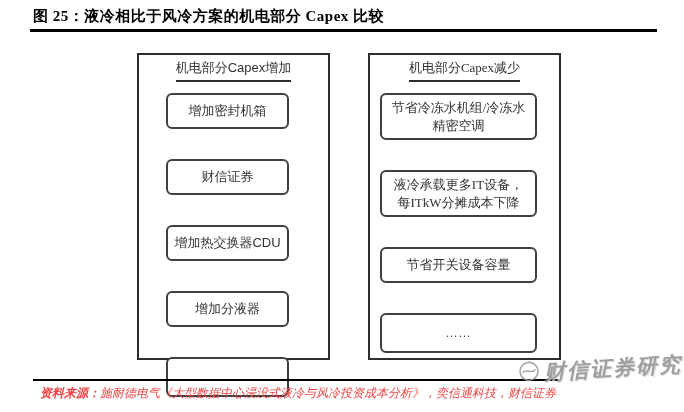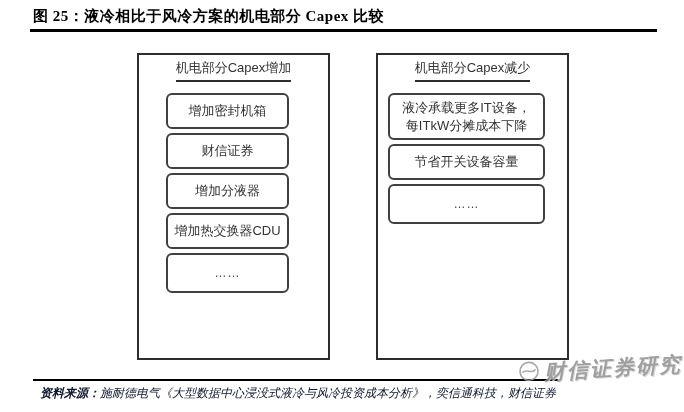--- a/index.html
+++ b/index.html
@@ -36,37 +36,37 @@
     top: 53px;
     width: 193px;
     height: 307px;
     border: 2px solid #2d2d2d;
     background: #ffffff;
     display: flex;
     flex-direction: column;
     align-items: center;
   }
   .outer-box.left  { left: 137px; }
-  .outer-box.right { left: 376px; }
+  .outer-box.right { left: 368px; font-family: Liberation Serif, serif; }
   .box-header {
     height: 27px;
     border-bottom: 2px solid #2d2d2d;
     display: flex;
     align-items: center;
     justify-content: center;
     font-size: 13px;
     color: #333333;
     flex: 0 0 auto;
   }
   .box-body {
     flex: 1 1 auto;
     padding: 11px 22px 10px 10px;
     display: flex;
     flex-direction: column;
-    gap: 4px;
+    gap: 30px;
     align-items: stretch;
   }
   .item-box {
     border: 2px solid #404040;
     border-radius: 6px;
     min-height: 36px;
     display: flex;
     align-items: center;
     justify-content: center;
     text-align: center;
@@ -90,21 +90,21 @@
     height: 2px;
     background: #000000;
   }
   .source-line {
     position: absolute;
     left: 40px;
     top: 385px;
     font-family: Liberation Mono, monospace;
     font-style: italic;
     font-size: 12px;
-    color: #0f172a;
+    color: #ef4444;
     white-space: nowrap;
   }
   .source-line .src-label { font-weight: bold; }
   .watermark {
     position: absolute;
     right: 2px;
     top: 355px;
     display: flex;
     align-items: center;
     gap: 4px;
@@ -129,29 +129,30 @@
 <div class="figure">
 
   <div class="fig-title">图 25：液冷相比于风冷方案的机电部分 Capex 比较</div>
   <div class="title-rule"></div>
 
   <div class="outer-box left">
     <div class="box-header">机电部分Capex增加</div>
     <div class="box-body">
       <div class="item-box">增加密封机箱</div>
       <div class="item-box">财信证券</div>
+      <div class="item-box">增加热交换器CDU</div>
       <div class="item-box">增加分液器</div>
-      <div class="item-box">增加热交换器CDU</div>
       <div class="item-box dots">……</div>
     </div>
   </div>
 
   <div class="outer-box right">
     <div class="box-header">机电部分Capex减少</div>
     <div class="box-body">
+      <div class="item-box">节省冷冻水机组/冷冻水精密空调</div>
       <div class="item-box">液冷承载更多IT设备，每ITkW分摊成本下降</div>
       <div class="item-box">节省开关设备容量</div>
       <div class="item-box dots">……</div>
     </div>
   </div>
 
   <div class="bottom-rule"></div>
 
   <div class="source-line">
     <span class="src-label">资料来源：</span><span>施耐德电气《大型数据中心浸没式液冷与风冷投资成本分析》，奕信通科技，财信证券</span>

